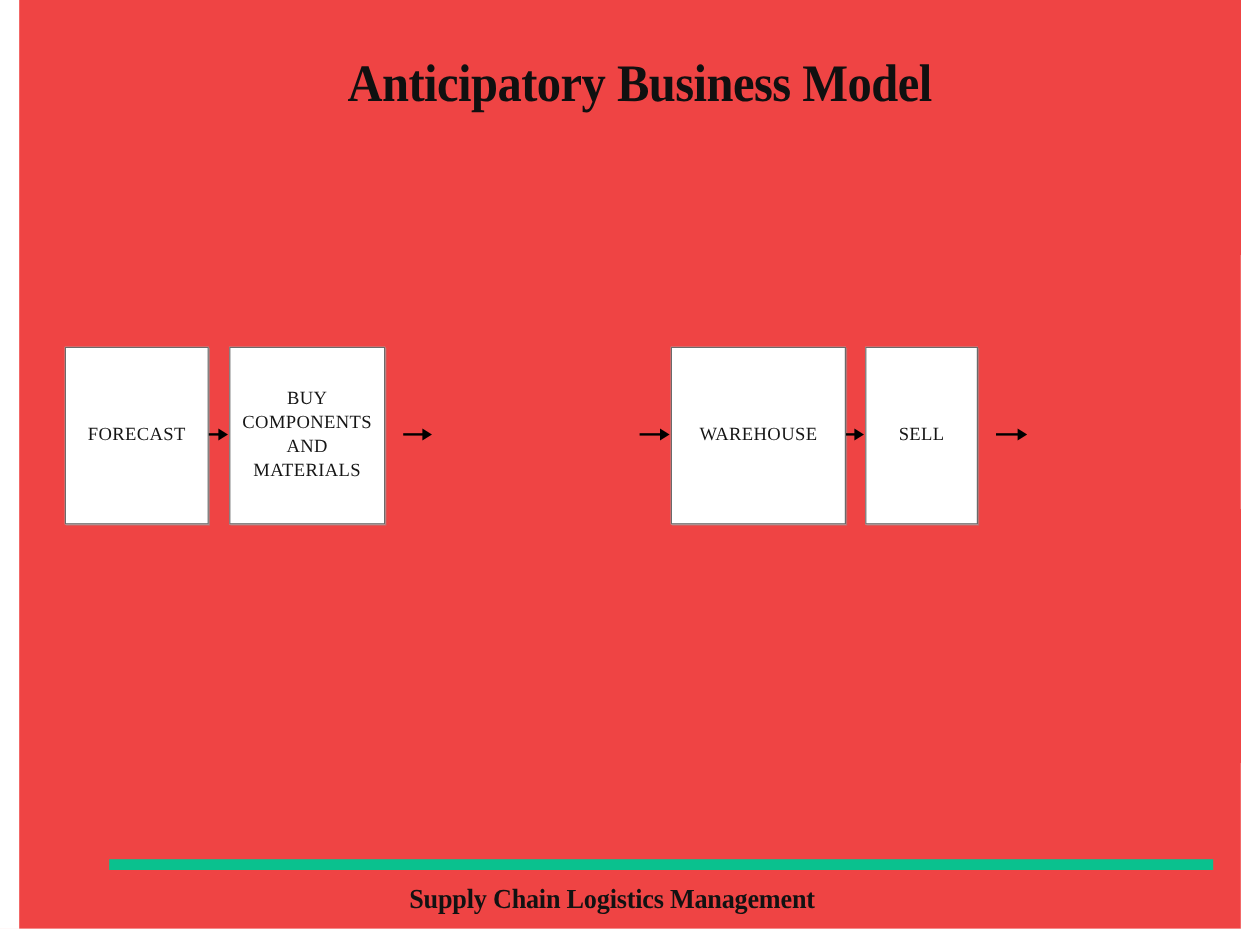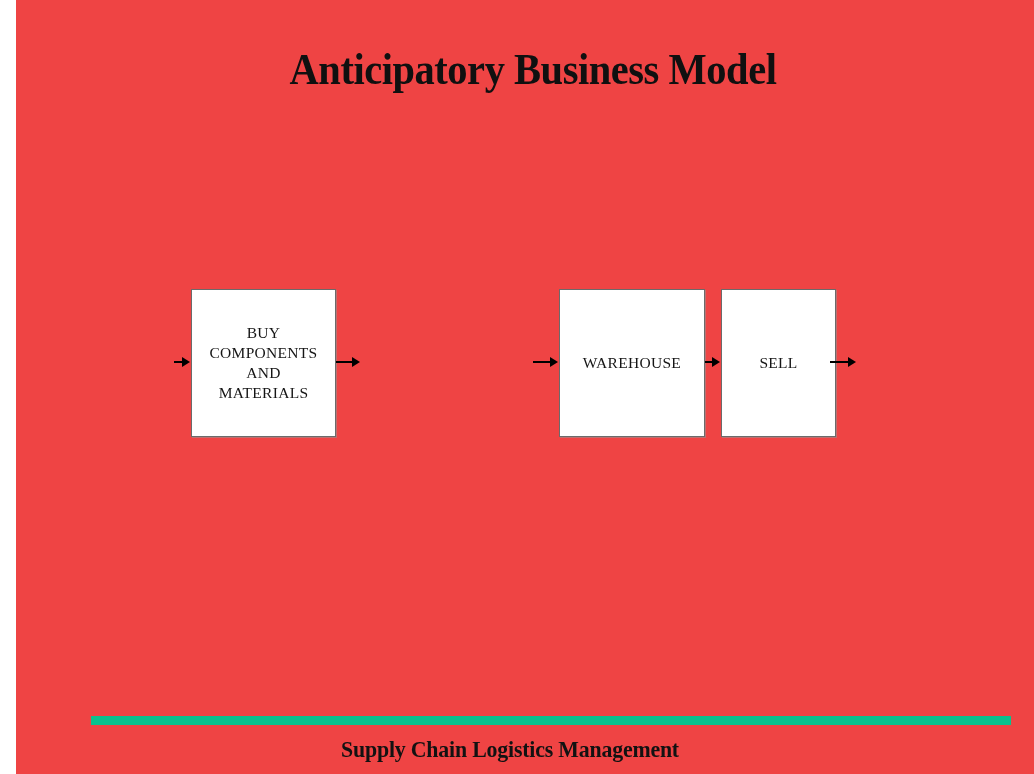--- a/index.html
+++ b/index.html
@@ -72,24 +72,24 @@
     line-height: 20px;
     letter-spacing: 0.3px;
     text-align: center;
     color: #151515;
     white-space: pre-line;
     padding: 0 4px;
   }
 
   
   .node-0 { left: 38px;  width: 120px; }
-  .node-1 { left: 175px; width: 145px; }
+  .node-1 { left: 175px; width: 130px; }
   .node-2 { left: 345px; width: 172px; }
   .node-3 { left: 543px; width: 146px; }
-  .node-4 { left: 705px; width: 115px; align-items: center; }
+  .node-4 { left: 705px; width: 94px; align-items: center; }
   .node-5 { left: 841px; width: 126px; }
 
   
   .arrow {
     position: absolute;
     top: 72px;            
     height: 2px;
   }
   .arrow .shaft {
     position: absolute;
@@ -147,20 +147,23 @@
 </style>
 </head>
 <body>
 
 <div class="slide">
 
   <div class="slide-title">Anticipatory Business Model</div>
 
   <div class="flow">
 
+    <div class="node node-0">
+      <span class="node-label">FORECAST</span>
+    </div>
 
     <div class="arrow arrow-0">
       <span class="shaft"></span>
       <span class="head"></span>
     </div>
 
     <div class="node node-1">
       <span class="node-label">BUY
 COMPONENTS
 AND

